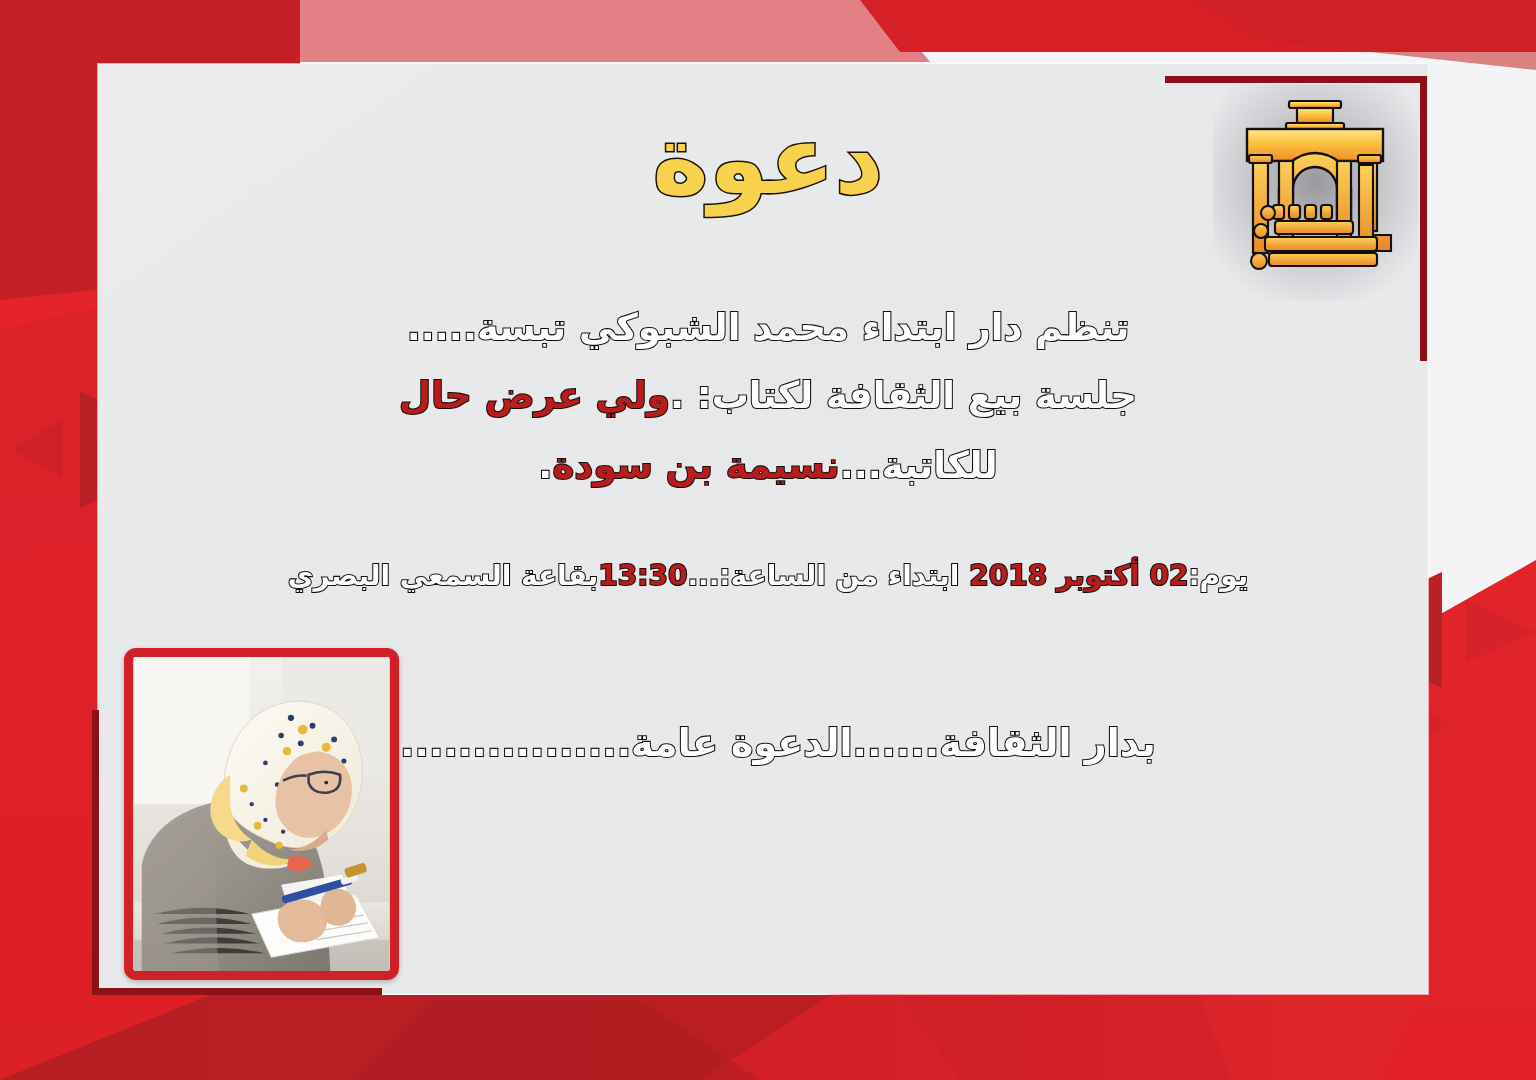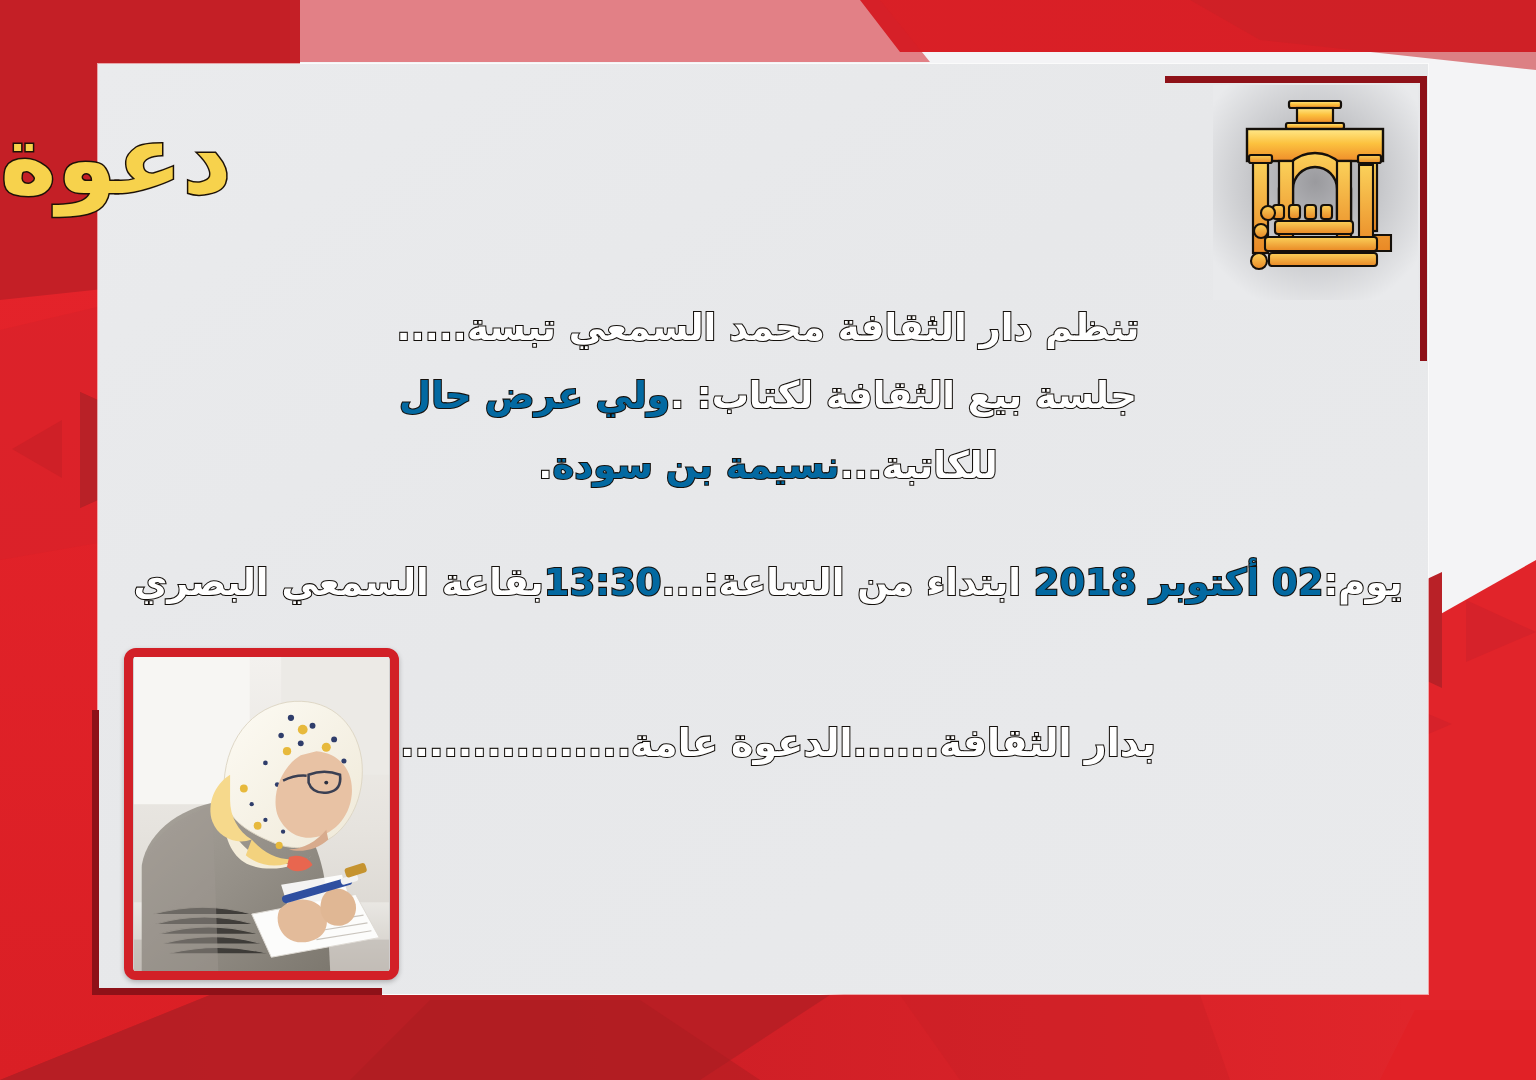--- a/index.html
+++ b/index.html
@@ -32,21 +32,21 @@
   .bracket.bl{left:92px;top:710px;width:290px;height:285px;}
   .bracket.bl i.h{left:0;bottom:0;width:290px;height:7px;}
   .bracket.bl i.v{left:0;bottom:0;width:7px;height:285px;}
 
   
   .logo-wrap{position:absolute;left:1213px;top:85px;width:205px;height:215px;}
   .logo-wrap svg{display:block;width:100%;height:100%;}
 
   
   .title{
-    position:absolute;left:0;right:0;top:110px;text-align:left;
+    position:absolute;left:0;right:0;top:110px;text-align:center;
     font-size:96px;line-height:1.05;font-weight:700;
     color:#f7d24c;
     -webkit-text-stroke:3px #1d1208;
     paint-order:stroke fill;
     letter-spacing:4px;
     font-family:"DejaVu Sans","Liberation Sans",sans-serif;
   }
 
   
   .body-lines{
@@ -54,25 +54,25 @@
     text-align:center;direction:rtl;
   }
   .line{
     font-size:38px;line-height:1.52;font-weight:700;
     color:#ffffff;
     -webkit-text-stroke:2.1px #14100c;
     paint-order:stroke fill;
     margin:0 0 12px 0;
     white-space:normal;
   }
-  .line .hl{color:#0369a1;}
+  .line .hl{color:#b91c1c;}
   .line.l1{font-size:37px;}
   .line.l2{font-size:37px;margin-bottom:14px;}
   .line.l3{font-size:37px;margin-bottom:46px;}
-  .line.l4{font-size:37px;margin-bottom:0;letter-spacing:0px;}
+  .line.l4{font-size:28px;margin-bottom:0;letter-spacing:0px;}
   .line.l5{font-size:38px;}
 
   .block-when{position:absolute;left:60px;right:60px;top:555px;text-align:center;direction:rtl;}
   .block-where{position:absolute;left:320px;right:300px;top:715px;text-align:center;direction:rtl;}
 
   
   .photo{
     position:absolute;left:124px;top:648px;width:275px;height:332px;
     border:9px solid #d22027;border-radius:12px;
     box-sizing:border-box;overflow:hidden;
@@ -224,21 +224,21 @@
         <circle cx="48" cy="146" r="7"></circle>
       </g>
     </svg>
   </div>
 
   <div class="title">دعوة</div>
 
   <div class="body-lines">
 
     <p class="line l1">
-      <span>تنظم دار الثقافة محمد السمعي تبسة.....</span>
+      <span>تنظم دار ابتداء محمد الشبوكي تبسة.....</span>
     </p>
 
     <p class="line l2">
       <span>جلسة بيع الثقافة لكتاب: .</span><span class="hl">ولي عرض حال</span>
     </p>
 
     <p class="line l3">
       <span>للكاتبة...</span><span class="hl">نسيمة بن سودة</span><span>.</span>
     </p>
   </div>

